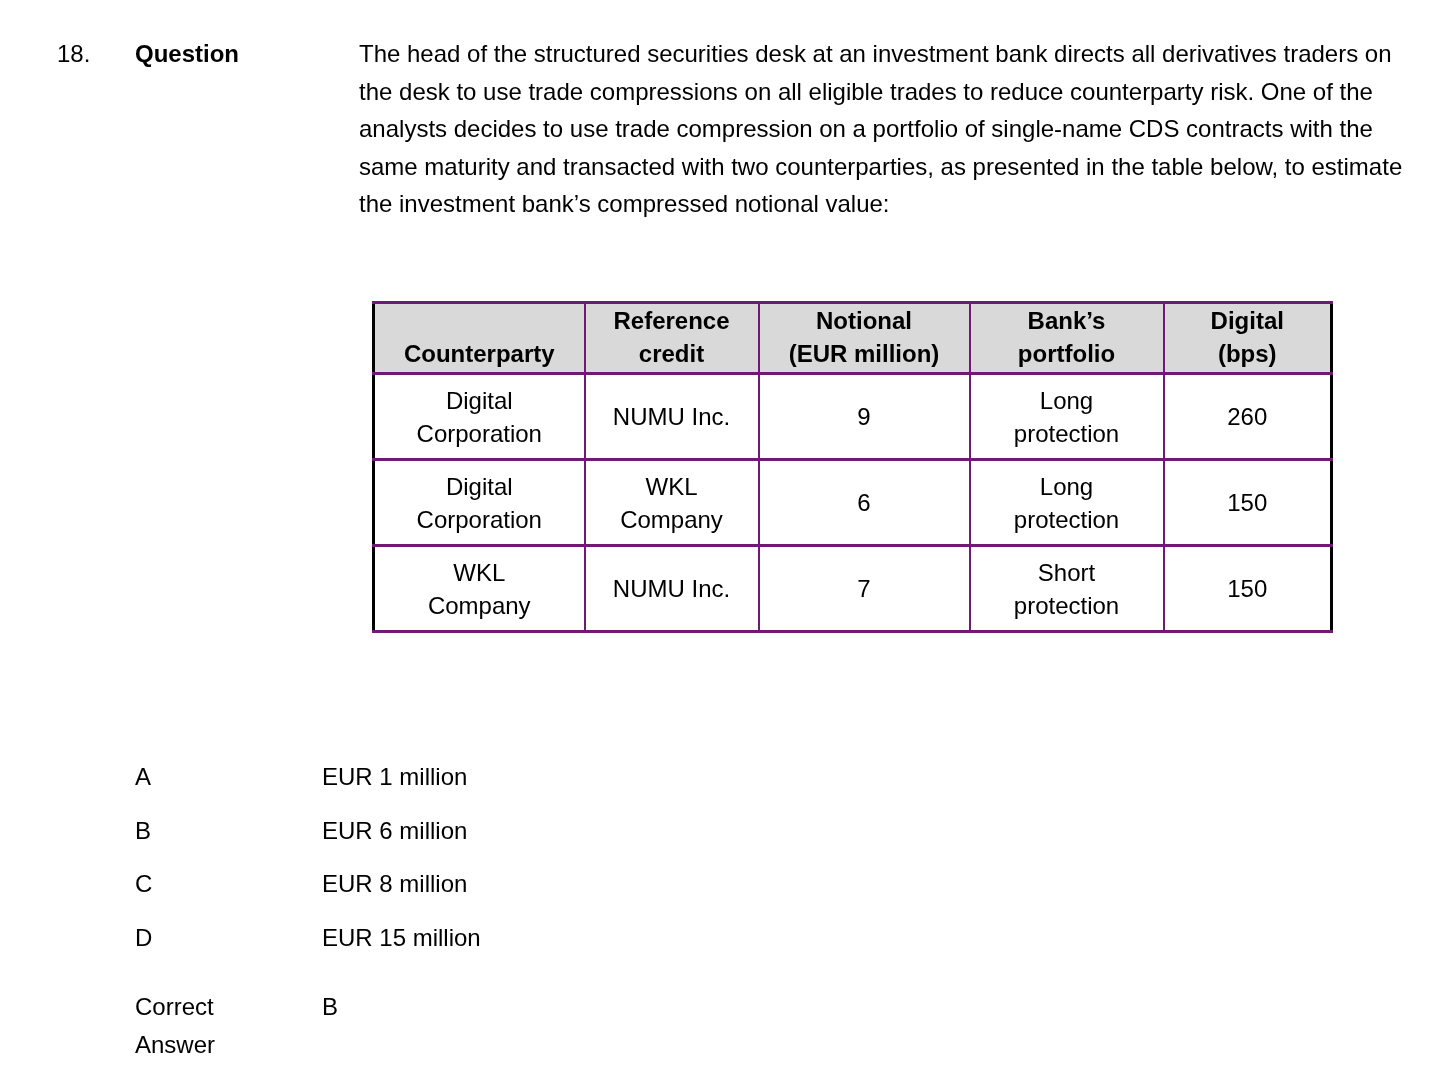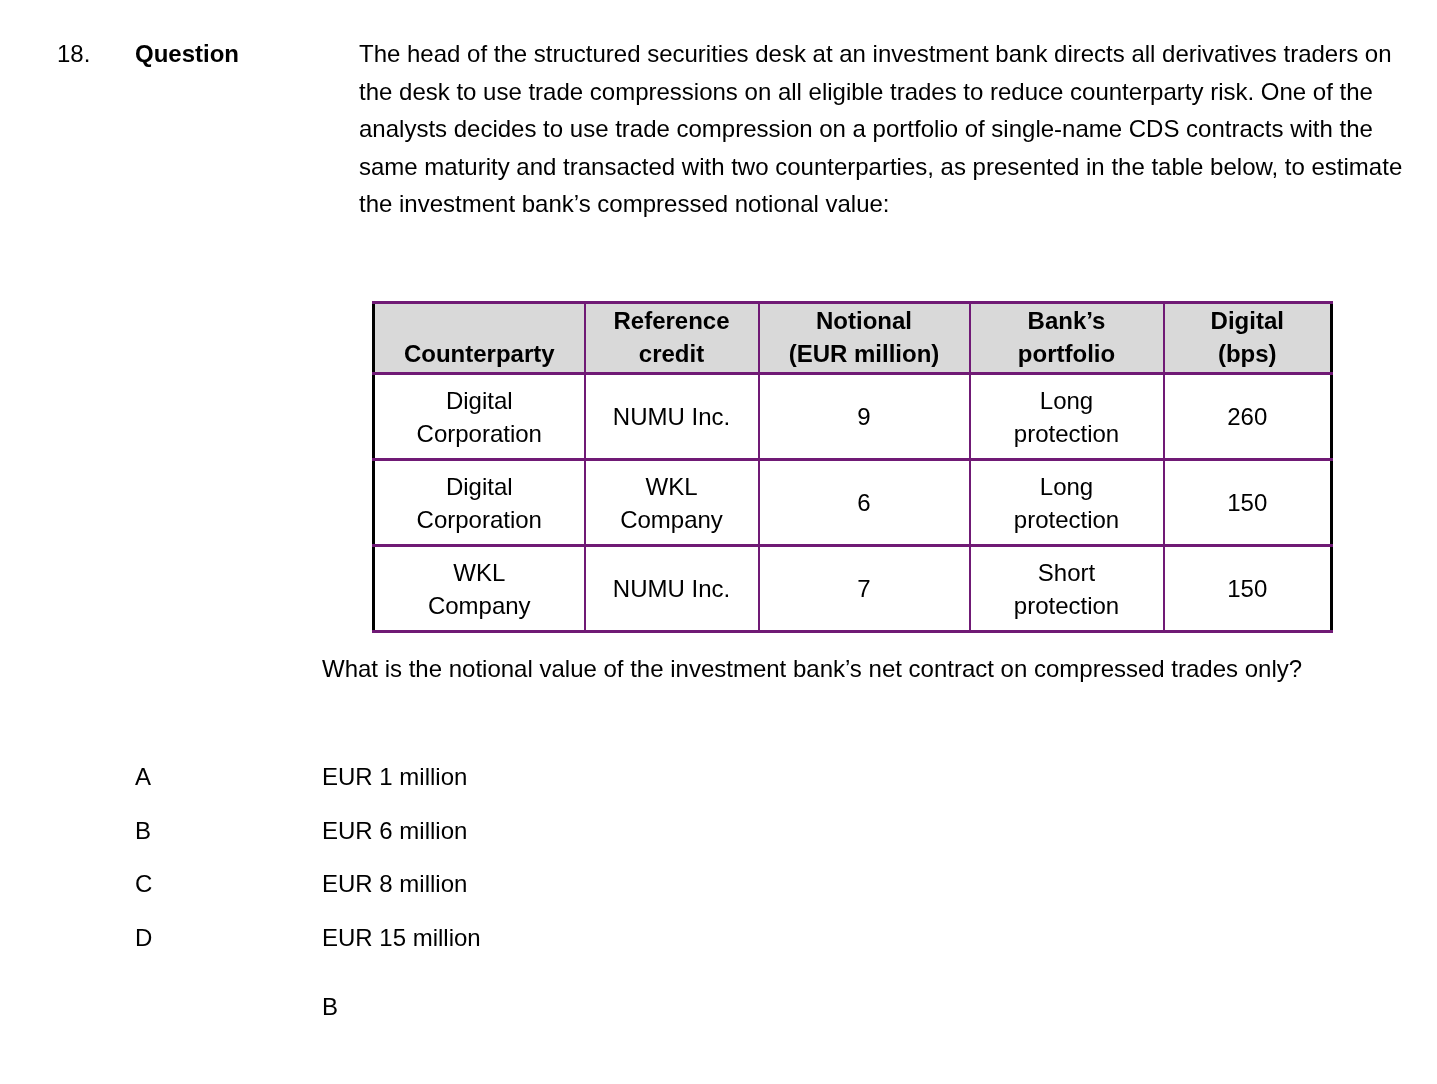--- a/index.html
+++ b/index.html
@@ -112,29 +112,29 @@
 Company</td>
         <td>NUMU Inc.</td>
         <td>7</td>
         <td>Short
 protection</td>
         <td>150</td>
       </tr>
     </tbody>
   </table>
 
-  <div class="abs subq">What is the notional value of the investment bank’s net contract on compressed trades only?</div>
 
   <div class="abs opt-letter" style="top:758px">A</div>
   <div class="abs opt-text" style="top:758px">EUR 1 million</div>
 
   <div class="abs opt-letter" style="top:812px">B</div>
   <div class="abs opt-text" style="top:812px">EUR 6 million</div>
 
   <div class="abs opt-letter" style="top:865px">C</div>
   <div class="abs opt-text" style="top:865px">EUR 8 million</div>
 
   <div class="abs opt-letter" style="top:919px">D</div>
   <div class="abs opt-text" style="top:919px">EUR 15 million</div>
 
+  <div class="abs ca-label">Correct Answer</div>
   <div class="abs ca-value">B</div>
 
 </div>
 
 </body></html>

